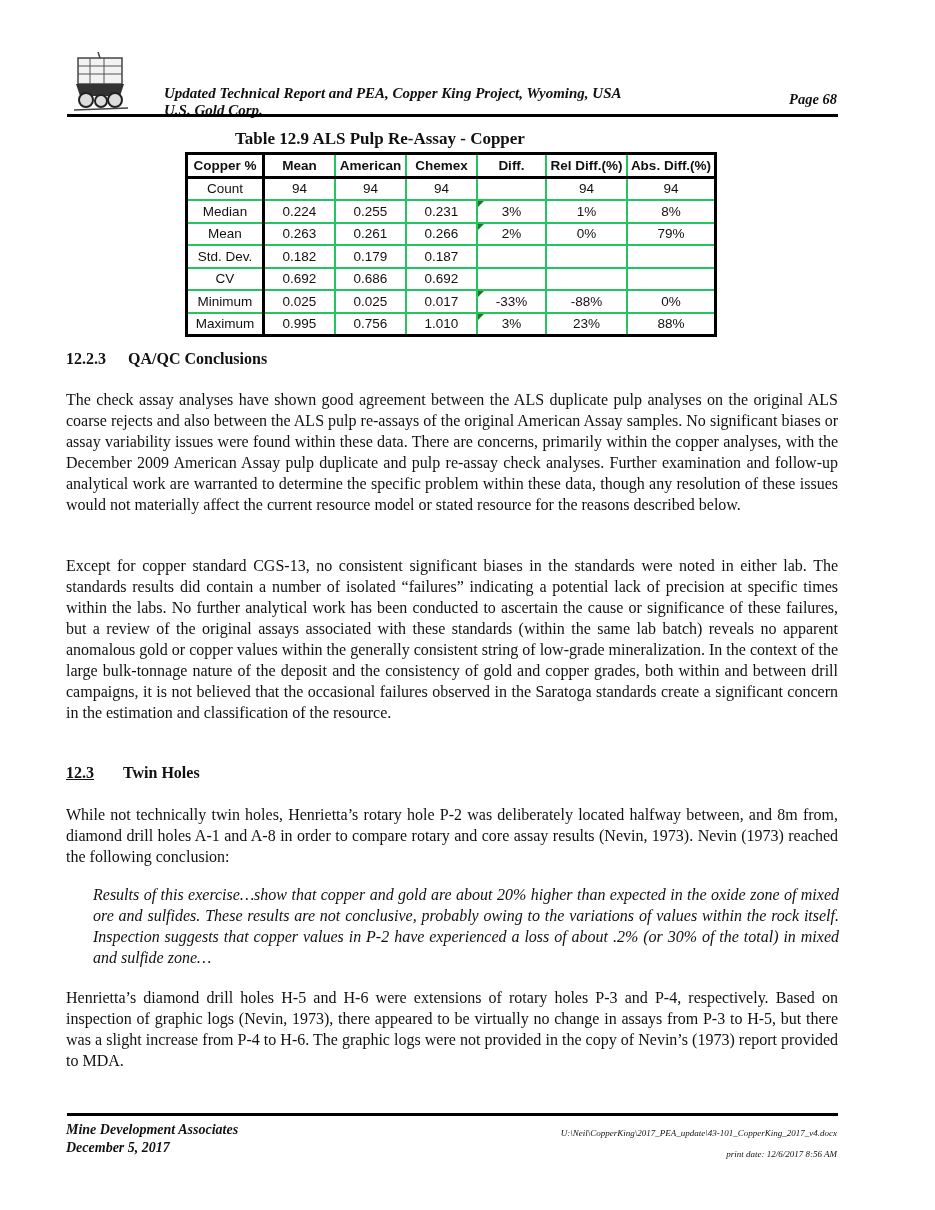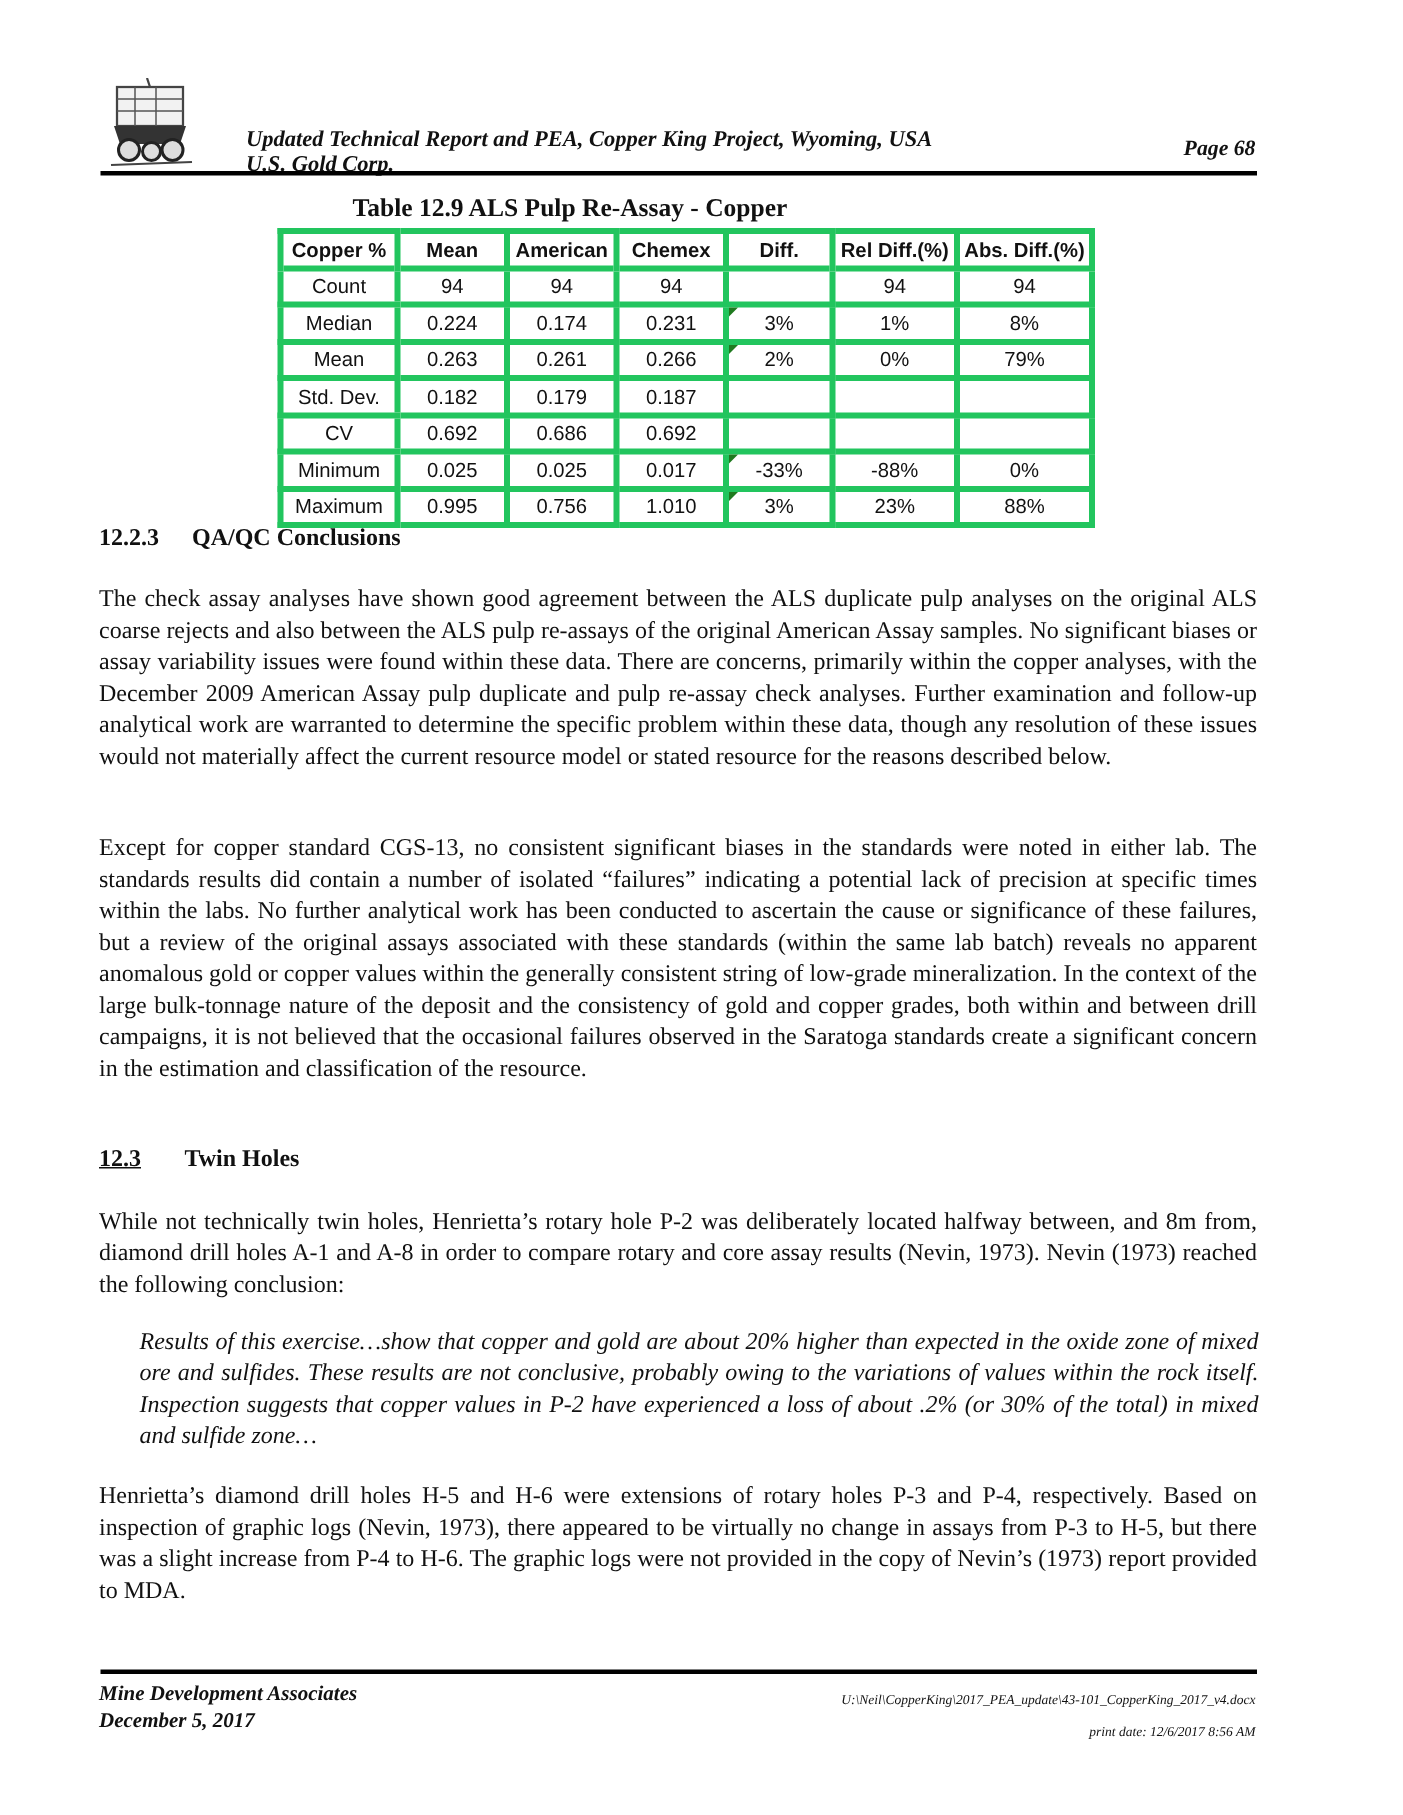--- a/index.html
+++ b/index.html
@@ -10,21 +10,21 @@
   
   .logo { position: absolute; left: 70px; top: 52px; width: 62px; height: 62px; }
   .hdr-title { position: absolute; left: 164px; top: 73px; font-size: 15px; font-weight: bold; font-style: italic; line-height: 17px; margin-top: 12px; }
   .hdr-page { position: absolute; right: 98px; top: 91px; font-size: 14.5px; font-weight: bold; font-style: italic; }
   .hdr-rule { position: absolute; left: 67px; top: 114px; width: 771px; height: 3px; background: #000; }
 
   
   .tbl-caption { position: absolute; left: 0; width: 760px; top: 129px; text-align: center; font-size: 17px; font-weight: bold; }
   .tbl-wrap { position: absolute; left: 185px; top: 152px; }
   table.data { border-collapse: collapse; border: 3px solid #000; font-size: 13.5px; }
-  table.data td, table.data th { height: 20.5px; padding: 0; text-align: center; border: 4px solid #22c55e; position: relative; }
+  table.data td, table.data th { height: 20.5px; padding: 0; text-align: center; border: 2px solid #22c55e; position: relative; }
   table.data th { font-weight: bold; border-bottom: 3px solid #000; }
   table.data td.rowlabel, table.data th.rowlabel { border-right: 3px solid #000; }
   .c0 { width: 74px; } .c1 { width: 69px; } .c2 { width: 69px; } .c3 { width: 69px; } .c4 { width: 67px; } .c5 { width: 79px; margin-top: 24px; } .c6 { width: 86px; }
   .flag { position: absolute; left: 0; top: 0; width: 0; height: 0; border-top: 6px solid #1f7a1f; border-right: 6px solid transparent; }
 
   
   .h2 { position: absolute; left: 66px; font-size: 16px; font-weight: bold; }
   .h2 .num { display: inline-block; width: 62px; }
   .h2 .num2 { display: inline-block; width: 57px; text-decoration: underline; }
   .para { position: absolute; left: 66px; width: 772px; font-size: 16px; line-height: 21px; text-align: justify; }
@@ -80,21 +80,21 @@
         <td>94</td>
         <td>94</td>
         <td>94</td>
         <td></td>
         <td>94</td>
         <td>94</td>
       </tr>
       <tr>
         <td class="rowlabel">Median</td>
         <td>0.224</td>
-        <td>0.174</td>
+        <td>0.255</td>
         <td>0.231</td>
         <td><span class="flag"></span><span>3%</span></td>
         <td>1%</td>
         <td>8%</td>
       </tr>
       <tr>
         <td class="rowlabel">Mean</td>
         <td>0.263</td>
         <td>0.261</td>
         <td>0.266</td>

